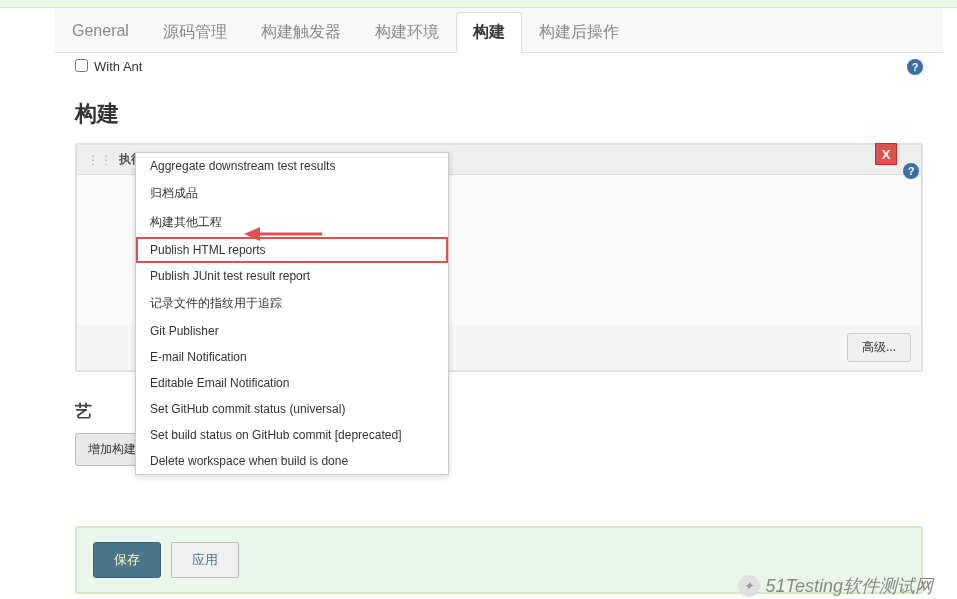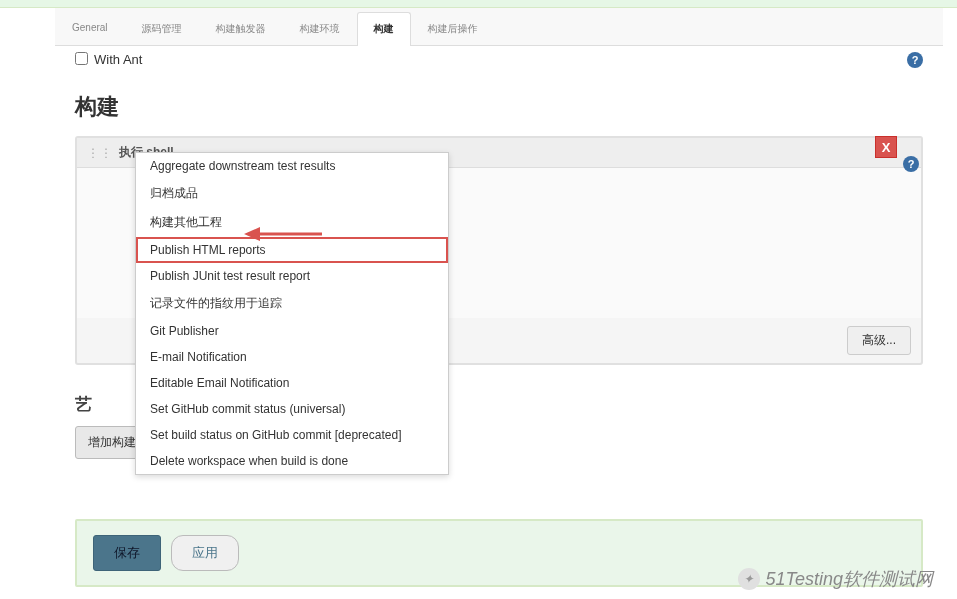--- a/index.html
+++ b/index.html
@@ -22,21 +22,21 @@
       border-bottom: 1px solid #ddd;
       background: #f8f8f8;
       padding-top: 4px;
     }
     .tab {
       padding: 9px 16px;
       color: #888;
       cursor: pointer;
       border: 1px solid transparent;
       border-bottom: none;
-      font-size: 10px;
+      font-size: 16px;
     }
     .tab.active {
       background: #fff;
       color: #333;
       border-color: #ddd;
       border-radius: 3px 3px 0 0;
       margin-bottom: -1px;
       font-weight: bold;
     }
     .content { padding: 0 20px 30px 20px; }
@@ -157,33 +157,33 @@
       margin-top: 60px;
       border: 2px solid #d6e9c6;
       background: #eaf6ea;
       padding: 14px 16px;
       display: flex;
       gap: 10px;
       border-radius: 2px;
     }
     .btn-primary {
       background: #4b758b;
-      color: #0f172a;
+      color: #fef9c3;
       border: 1px solid #3e6478;
       padding: 8px 20px;
       border-radius: 3px;
       cursor: pointer;
       font-size: 13px;
     }
     .btn-secondary {
       background: #f0f0f0;
       color: #4b758b;
       border: 1px solid #bbb;
       padding: 8px 20px;
-      border-radius: 12px;
+      border-radius: 1px;
       cursor: pointer;
       font-size: 13px;
     }
     .dropdown-menu {
       position: absolute;
       left: 135px;
       top: 152px;
       width: 314px;
       background: #fff;
       border: 1px solid #ccc;

